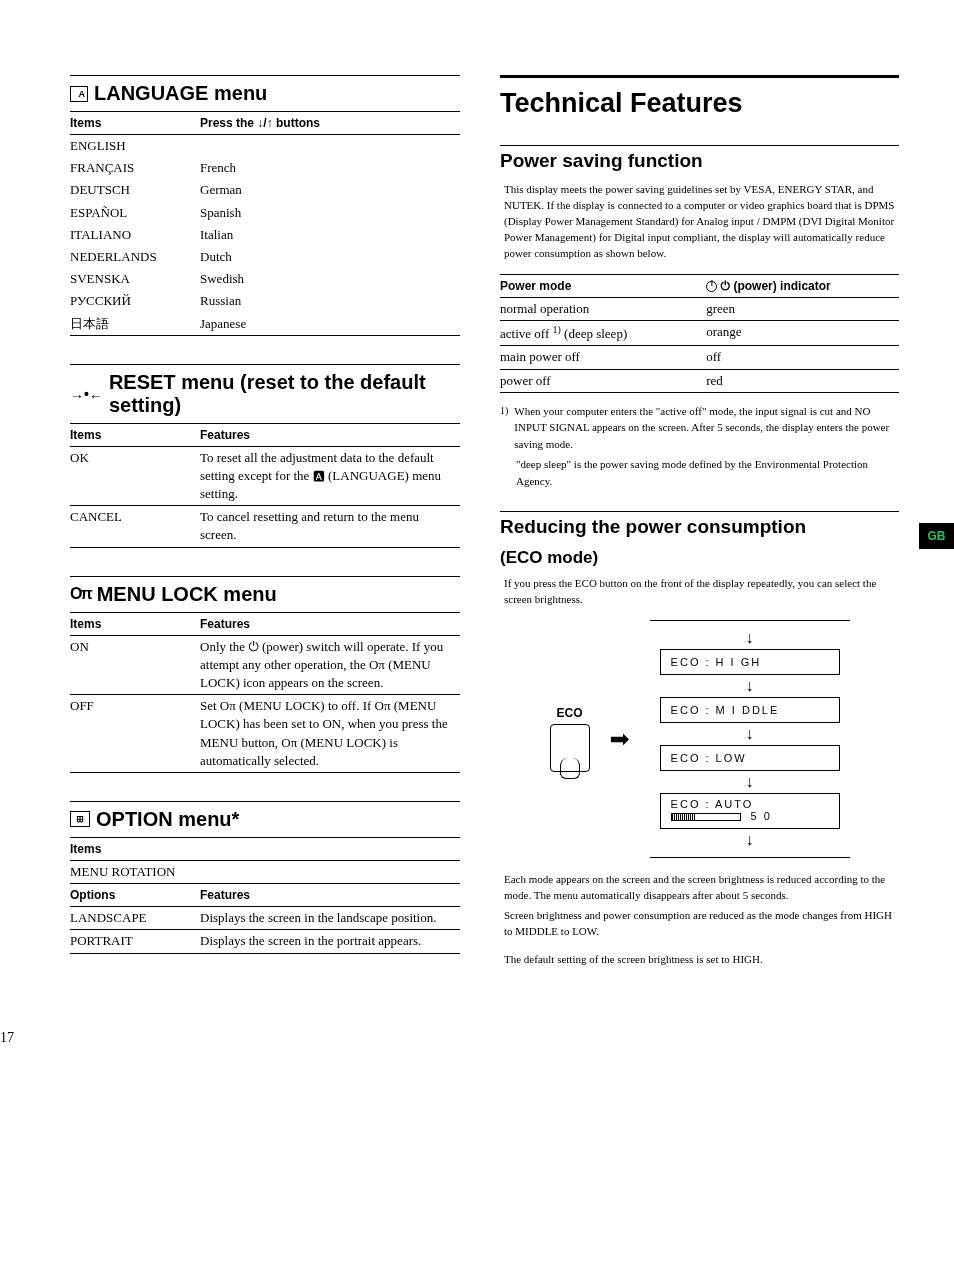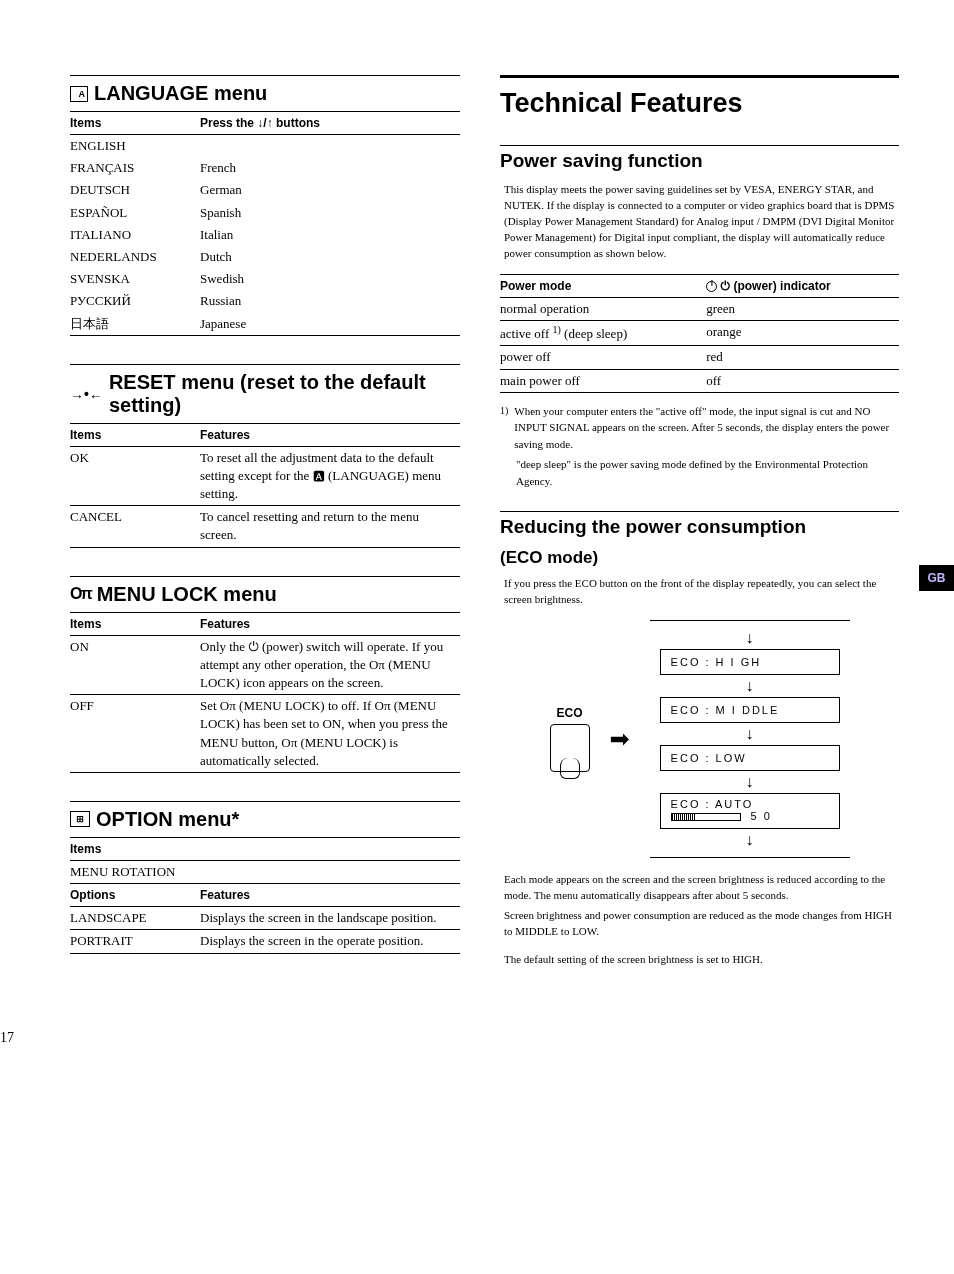--- a/index.html
+++ b/index.html
@@ -97,23 +97,23 @@
   }
   .arrow-icon { font-family: Arial, sans-serif; font-size: 14px; }
   .page-num {
     text-align: left;
     font-size: 14px;
     margin: 8px 0 20px 0;
   }
   .gb-tab {
     position: absolute;
     right: -55px;
-    top: 490px;
+    top: 448px;
     background: #000;
-    color: #c4b5fd;
+    color: #22c55e;
     font-family: Arial, Helvetica, sans-serif;
     font-size: 12px;
     font-weight: bold;
     padding: 6px 6px;
     width: 35px;
     text-align: center;
   }
   .eco-diagram {
     width: 300px;
     margin: 12px auto 14px auto;
@@ -278,21 +278,21 @@
           <tr>
             <th class="col1">Options</th>
             <th>Features</th>
           </tr>
           <tr>
                 <td>LANDSCAPE</td>
                 <td>Displays the screen in the landscape position.</td>
               </tr>
           <tr class="top-border">
                 <td>PORTRAIT</td>
-                <td>Displays the screen in the operate position.</td>
+                <td>Displays the screen in the portrait appears.</td>
               </tr>
         </tbody>
           </table>
       </div>
     </div>
 
   </div>
 
   <div class="col col-right">
     <div class="heavy-rule"></div>
@@ -310,26 +310,26 @@
         </tr>
         <tr>
               <td>normal operation</td>
               <td>green</td>
             </tr>
         <tr class="top-border">
               <td>active off <span class="sup">1)</span> (deep sleep)</td>
               <td>orange</td>
             </tr>
         <tr class="top-border">
+              <td>main power off</td>
+              <td>off</td>
+            </tr>
+        <tr class="top-border">
               <td>power off</td>
               <td>red</td>
-            </tr>
-        <tr class="top-border">
-              <td>main power off</td>
-              <td>off</td>
             </tr>
       </tbody>
         </table>
     </div>
 
     <div class="footnote">
       <span class="marker sup">1)</span>
       <span>When your computer enters the "active off" mode, the input signal is cut and NO INPUT SIGNAL appears on the screen. After 5 seconds, the display enters the power saving mode.</span>
     </div>
     <div class="footnote-sub">"deep sleep" is the power saving mode defined by the Environmental Protection Agency.</div>

